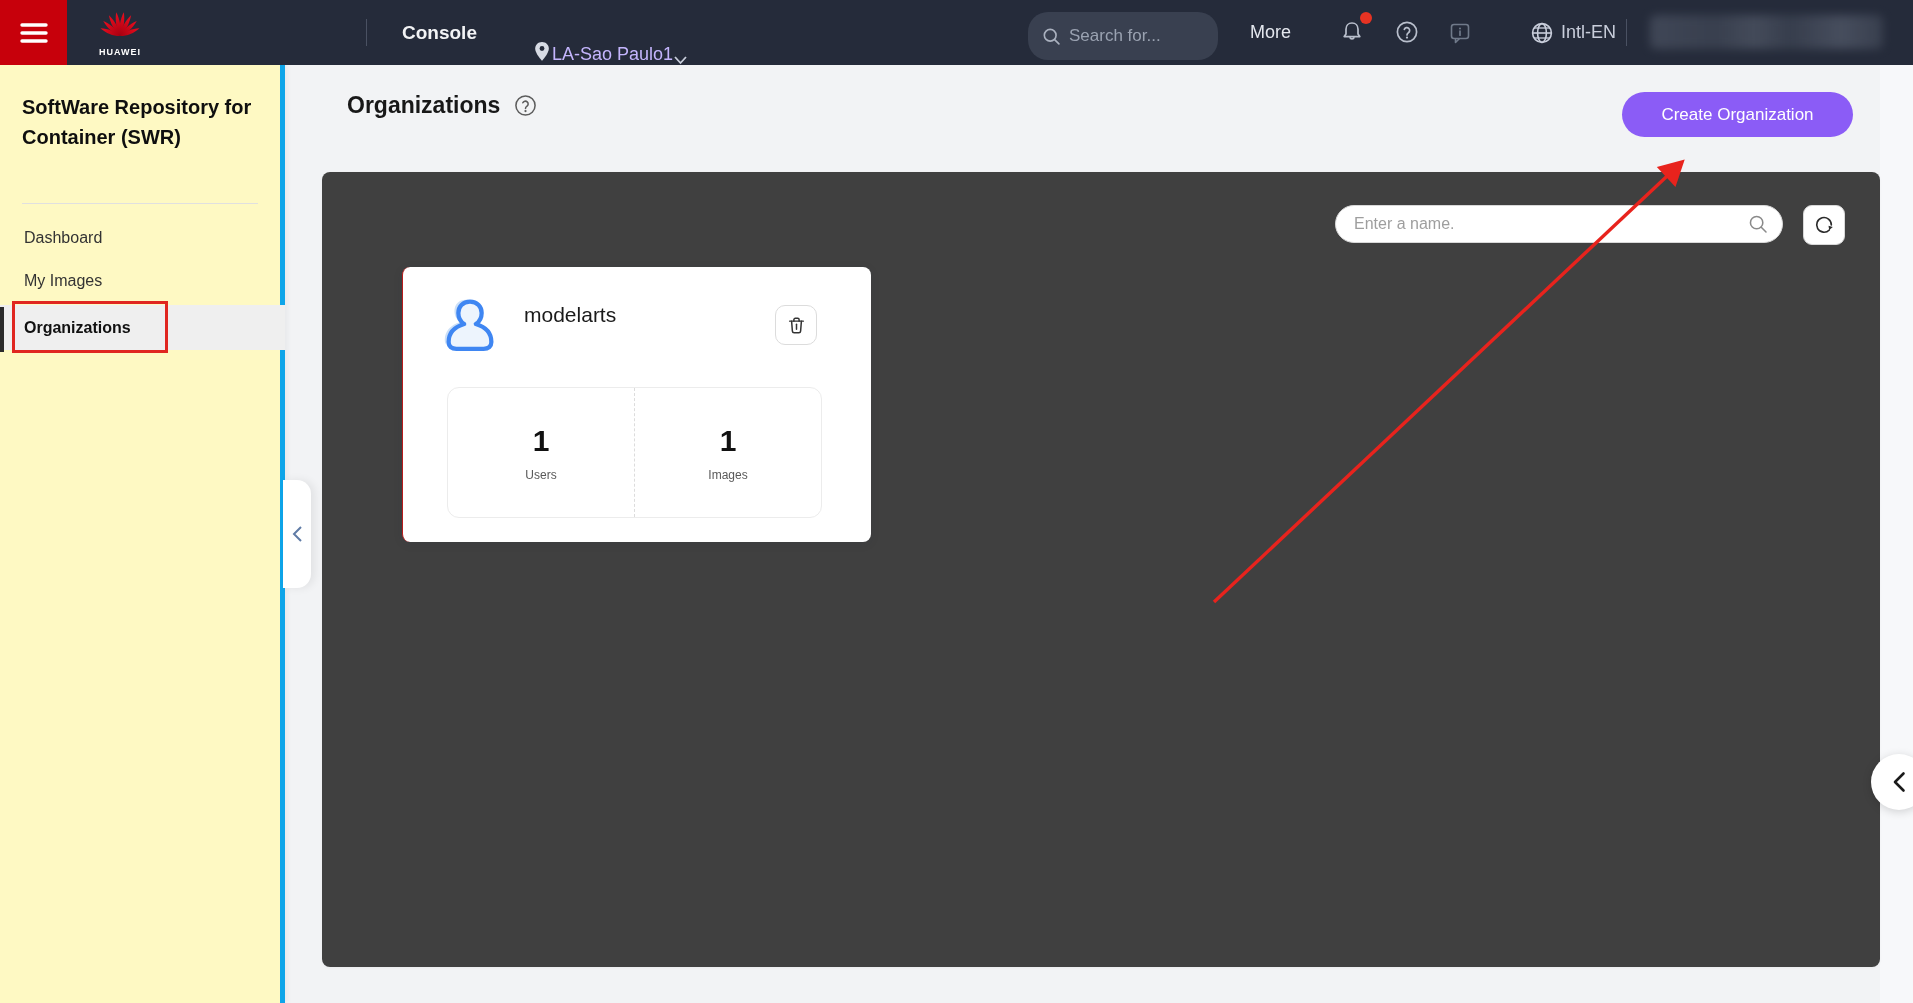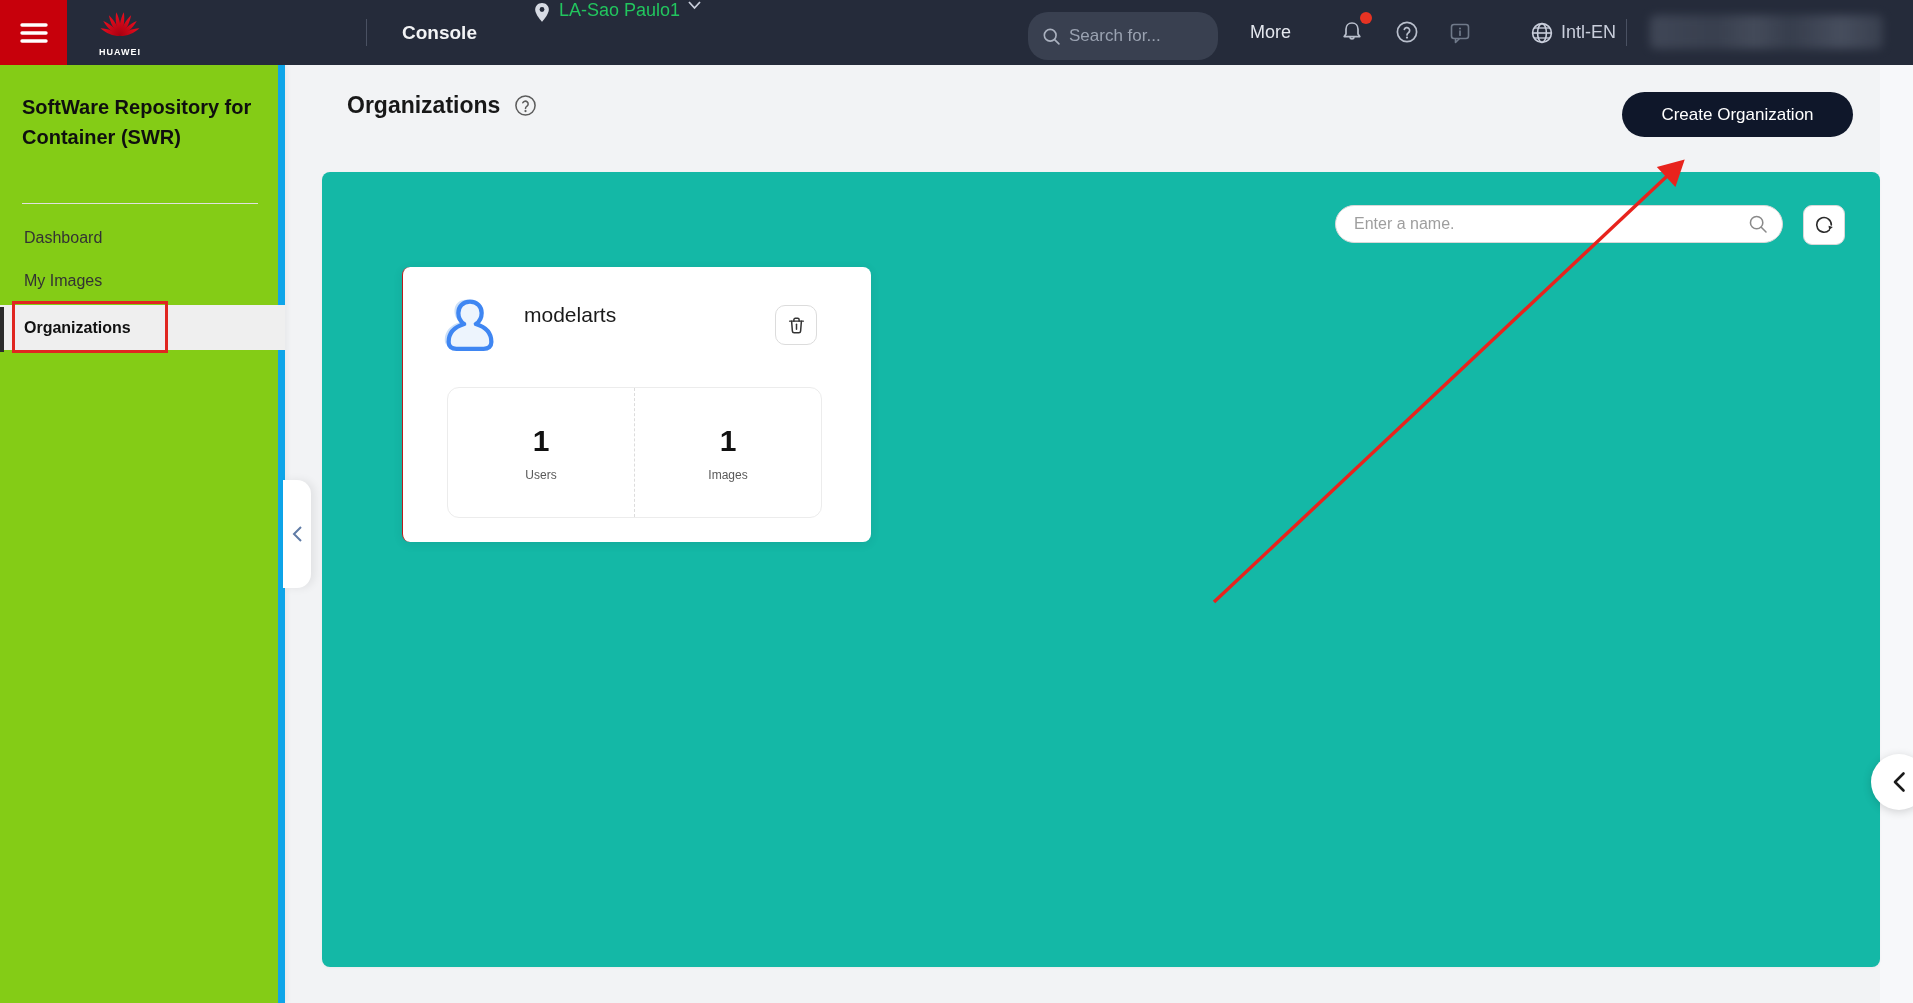--- a/index.html
+++ b/index.html
@@ -8,52 +8,52 @@
   #app { position:relative; width:1913px; height:1003px; overflow:hidden; }
 
   
   .topbar { position:absolute; left:0; top:0; width:1913px; height:65px; background:#252b3a; z-index:20; }
   .menu-btn { position:absolute; left:0; top:0; width:67px; height:65px; background:#c7000b; display:flex; align-items:center; justify-content:center; cursor:pointer; }
   .logo-wrap { position:absolute; left:96px; top:8px; width:48px; height:50px; text-align:center; }
   .logo-word { color:#fff; font-size:9px; font-weight:bold; letter-spacing:1px; display:block; margin-top:1px; }
   .brand { position:absolute; left:160px; top:0; height:65px; display:flex; align-items:center; color:#ffffff; font-size:21px; font-weight:bold; letter-spacing:.5px; }
   .tb-divider { position:absolute; top:19px; width:1px; height:27px; background:#4a5162; }
   .console { position:absolute; left:402px; top:0; height:65px; display:flex; align-items:center; color:#f2f3f5; font-size:19px; font-weight:bold; cursor:pointer; }
-  .region { position:absolute; left:532px; top:0; height:65px; display:flex; align-items:flex-start; gap:7px; color:#22c55e; font-size:18px; cursor:pointer; }
+  .region { position:absolute; left:532px; top:0; height:65px; display:flex; align-items:flex-end; color:#c4b5fd; font-size:18px; cursor:pointer; }
   .search-pill { position:absolute; left:1028px; top:12px; width:190px; height:48px; border-radius:20px; background:#394050; display:flex; align-items:center; padding:0 14px; gap:8px; }
   .search-pill input { background:transparent; border:none; outline:none; color:#c3c8d4; font-size:17px; width:130px; font-family:"Liberation Sans",sans-serif; }
   .search-pill input::placeholder { color:#9aa2b1; }
   .more { position:absolute; left:1250px; top:0; height:65px; display:flex; align-items:center; color:#e4e7ee; font-size:18px; cursor:pointer; }
   .tb-icon { position:absolute; top:20px; width:24px; height:24px; cursor:pointer; }
   .bell-dot { position:absolute; left:1360px; top:12px; width:12px; height:12px; border-radius:50%; background:#e63323; z-index:2; }
   .lang { position:absolute; left:1530px; top:0; height:65px; display:flex; align-items:center; color:#c9cedb; font-size:18px; cursor:pointer; }
   .redacted { position:absolute; left:1650px; top:15px; width:233px; height:34px; border-radius:6px;
               background:linear-gradient(90deg,#454c5c 0%,#3c4352 28%,#4a5160 45%,#3a4150 60%,#4d5464 82%,#3c4352 100%);
               filter:blur(5px); opacity:.85; }
 
   
-  .sidebar { position:absolute; left:0; top:65px; width:285px; height:938px; background:#84cc16; z-index:6;
-             box-shadow:2px 0 6px rgba(0,0,0,.05); border-right:7px solid #0ea5e9; }
+  .sidebar { position:absolute; left:0; top:65px; width:285px; height:938px; background:#fef9c3; z-index:6;
+             box-shadow:2px 0 6px rgba(0,0,0,.05); border-right:5px solid #0ea5e9; }
   .sb-title { position:absolute; left:22px; top:27px; width:238px; font-size:20px; line-height:30px; font-weight:bold; color:#0f0f0f; }
   .sb-divider { position:absolute; left:22px; top:138px; width:236px; height:1px; background:#e0e0e0; }
   .sb-item { position:absolute; left:0; width:285px; height:45px; display:flex; align-items:center; padding-left:24px; font-size:16px; color:#333; cursor:pointer; }
   .sb-item.i0 { top:150px; }
   .sb-item.i1 { top:193px; }
   .sb-item.i2 { top:240px; font-weight:bold; color:#111; background:#efefef; }
   .sb-indicator { position:absolute; left:0; top:242px; width:4px; height:45px; background:#2b2b2b; }
   .annotation-rect { position:absolute; left:12px; top:301px; width:156px; height:52px; border:3px solid #e02620; z-index:40; pointer-events:none; }
   .collapse-tab { position:absolute; left:283px; top:480px; width:28px; height:108px; background:#ffffff; z-index:7;
                   border-radius:0 14px 14px 0; box-shadow:4px 0 8px rgba(0,0,0,.07); display:flex; align-items:center; justify-content:center; cursor:pointer; }
 
   
   .main-title-row { position:absolute; left:347px; top:92px; display:flex; align-items:center; gap:14px; z-index:3; }
   .page-title { font-size:23px; font-weight:bold; color:#181818; }
-  .create-btn { position:absolute; left:1622px; top:92px; width:231px; height:45px; border-radius:23px; background:#0f172a; color:#fff;
+  .create-btn { position:absolute; left:1622px; top:92px; width:231px; height:45px; border-radius:23px; background:#8b5cf6; color:#fff;
                 font-size:17px; display:flex; align-items:center; justify-content:center; cursor:pointer; z-index:3; border:none; font-family:"Liberation Sans",sans-serif; }
-  .panel { position:absolute; left:322px; top:172px; width:1558px; height:795px; background:#14b8a6; border-radius:8px; box-shadow:0 1px 3px rgba(0,0,0,.04); }
+  .panel { position:absolute; left:322px; top:172px; width:1558px; height:795px; background:#404040; border-radius:8px; box-shadow:0 1px 3px rgba(0,0,0,.04); }
   .right-strip { position:absolute; left:1880px; top:65px; width:33px; height:938px; background:#f7f8fa; }
 
   .filter-input { position:absolute; left:1013px; top:33px; width:448px; height:38px; border:1px solid #d8d8d8; border-radius:19px; background:#fff; display:flex; align-items:center; }
   .filter-input input { border:none; outline:none; flex:1; padding:0 12px 0 18px; font-size:16px; color:#333; background:transparent; font-family:"Liberation Sans",sans-serif; }
   .filter-input input::placeholder { color:#9e9e9e; }
   .filter-input .mag { margin-right:14px; }
   .refresh-btn { position:absolute; left:1481px; top:33px; width:42px; height:40px; border:1px solid #d8d8d8; border-radius:9px; background:#fff; display:flex; align-items:center; justify-content:center; cursor:pointer; }
 
   
   .org-card { position:absolute; left:36px; top:95px; width:469px; height:275px; background:#fff; border-radius:8px;

